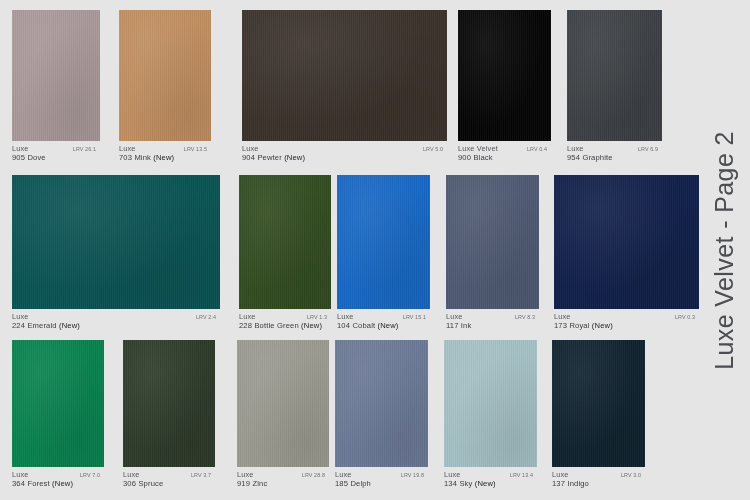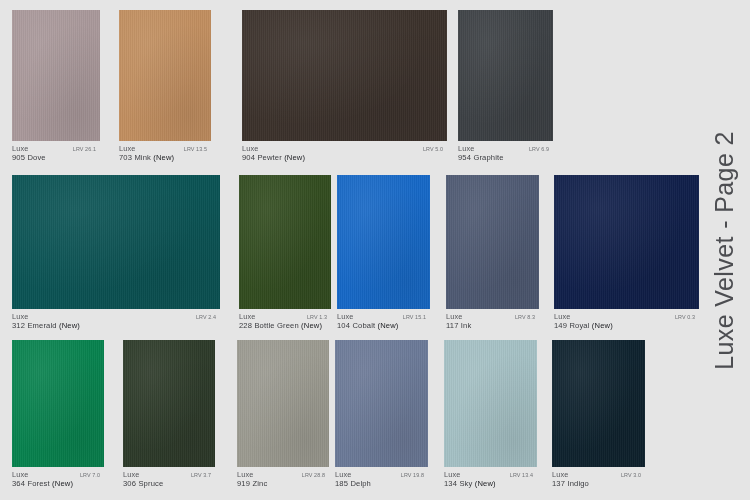--- a/index.html
+++ b/index.html
@@ -156,40 +156,50 @@
         <div class="cell" style="width: 205px; margin-right: 11px;">
           <div class="chip" style="height: 131px; background-color: rgb(59, 49, 43);"></div>
           <div class="caption">
             <div class="cap-line1">
               <span class="brand">Luxe</span>
               <span class="lrv">LRV 5.0</span>
             </div>
             <div class="cap-line2"><span>904 Pewter</span> <span class="new">(New)</span></div>
           </div>
         </div>
+        <div class="cell" style="width: 93px; margin-right: 16px;">
+          <div class="chip" style="height: 131px; background-color: rgb(5, 5, 5);"></div>
+          <div class="caption">
+            <div class="cap-line1">
+              <span class="brand">Luxe Velvet</span>
+              <span class="lrv">LRV 0.4</span>
+            </div>
+            <div class="cap-line2"><span>900 Black</span></div>
+          </div>
+        </div>
         <div class="cell" style="width: 95px; margin-right: 0px;">
           <div class="chip" style="height: 131px; background-color: rgb(60, 64, 68);"></div>
           <div class="caption">
             <div class="cap-line1">
               <span class="brand">Luxe</span>
               <span class="lrv">LRV 6.9</span>
             </div>
             <div class="cap-line2"><span>954 Graphite</span></div>
           </div>
         </div>
       </div>
       <div class="row" style="top: 175px; left: 12px;">
         <div class="cell" style="width: 208px; margin-right: 19px;">
           <div class="chip" style="height: 134px; background-color: rgb(10, 83, 84);"></div>
           <div class="caption">
             <div class="cap-line1">
               <span class="brand">Luxe</span>
               <span class="lrv">LRV 2.4</span>
             </div>
-            <div class="cap-line2"><span>312 Emerald</span> <span class="new">(New)</span></div>
+            <div class="cap-line2"><span>224 Emerald</span> <span class="new">(New)</span></div>
           </div>
         </div>
         <div class="cell" style="width: 92px; margin-right: 6px;">
           <div class="chip" style="height: 134px; background-color: rgb(50, 76, 31);"></div>
           <div class="caption">
             <div class="cap-line1">
               <span class="brand">Luxe</span>
               <span class="lrv">LRV 1.3</span>
             </div>
             <div class="cap-line2"><span>228 Bottle Green</span> <span class="new">(New)</span></div>
@@ -215,21 +225,21 @@
             <div class="cap-line2"><span>117 Ink</span></div>
           </div>
         </div>
         <div class="cell" style="width: 145px; margin-right: 0px;">
           <div class="chip" style="height: 134px; background-color: rgb(16, 31, 74);"></div>
           <div class="caption">
             <div class="cap-line1">
               <span class="brand">Luxe</span>
               <span class="lrv">LRV 0.3</span>
             </div>
-            <div class="cap-line2"><span>149 Royal</span> <span class="new">(New)</span></div>
+            <div class="cap-line2"><span>173 Royal</span> <span class="new">(New)</span></div>
           </div>
         </div>
       </div>
       <div class="row" style="top: 340px; left: 12px;">
         <div class="cell" style="width: 92px; margin-right: 19px;">
           <div class="chip" style="height: 127px; background-color: rgb(7, 130, 78);"></div>
           <div class="caption">
             <div class="cap-line1">
               <span class="brand">Luxe</span>
               <span class="lrv">LRV 7.0</span>

